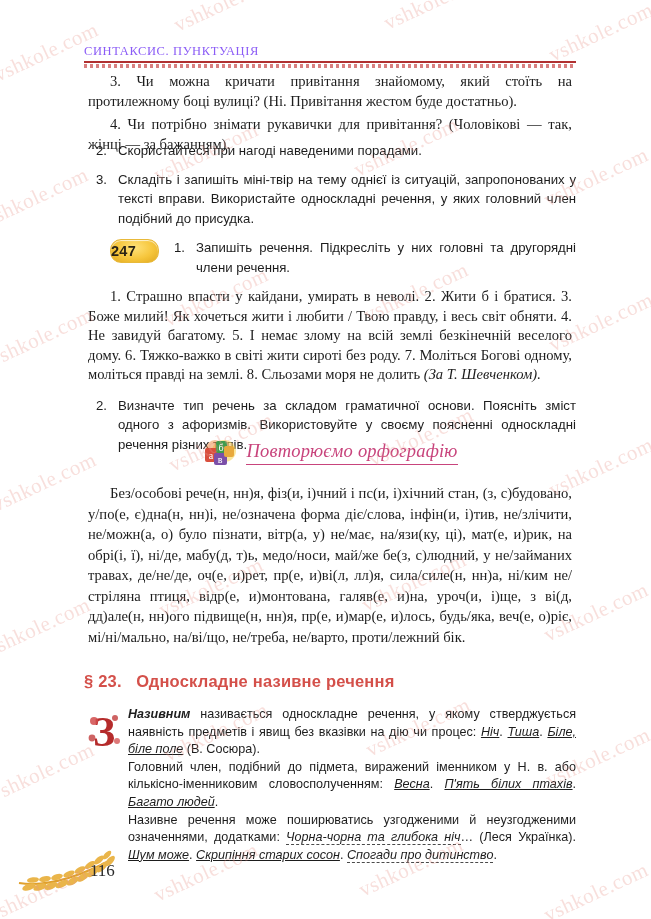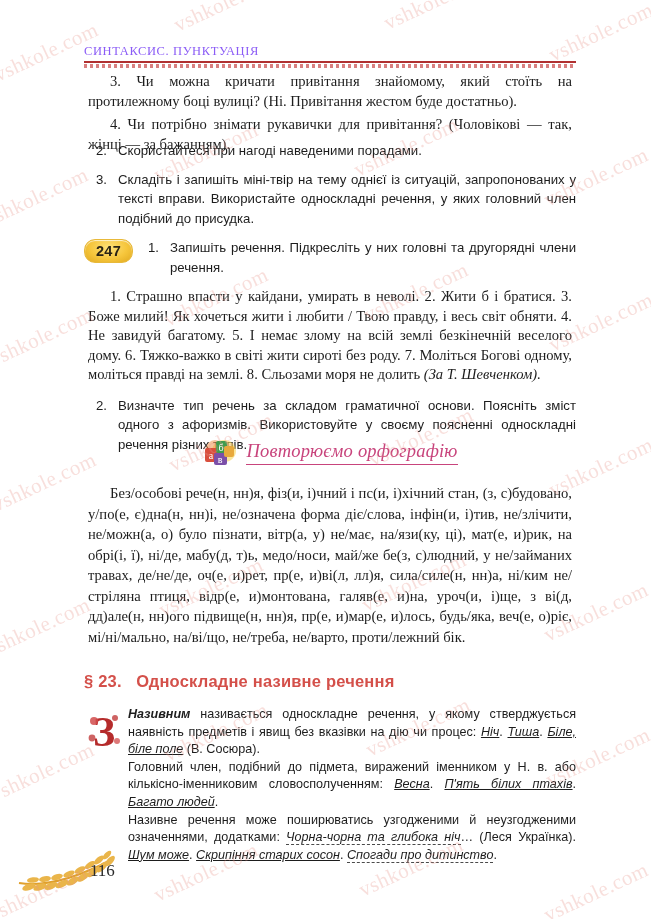--- a/index.html
+++ b/index.html
@@ -122,24 +122,25 @@
     border-radius: 11px;
     background: radial-gradient(ellipse at 50% 35%, #ffe27a 0%, #f6c63c 55%, #e0a81e 100%);
     border: 1.2px solid #e8b93a;
     box-shadow: inset 0 1px 1px rgba(255,255,255,0.75);
     color: #2b2415;
     font-family: "Liberation Sans", sans-serif;
     font-weight: bold;
     font-size: 14.5px;
     display: flex;
     align-items: center;
-    justify-content: center;
+    justify-content: flex-start;
     margin-right: 7px;
     margin-top: 1px;
     letter-spacing: 0.3px;
+    margin-left: 26px;
   }
   .ex-badge-inner { margin-top: -1px; }
 
   
   .rubric {
     display: flex;
     align-items: center;
     justify-content: center;
     gap: 8px;
   }

